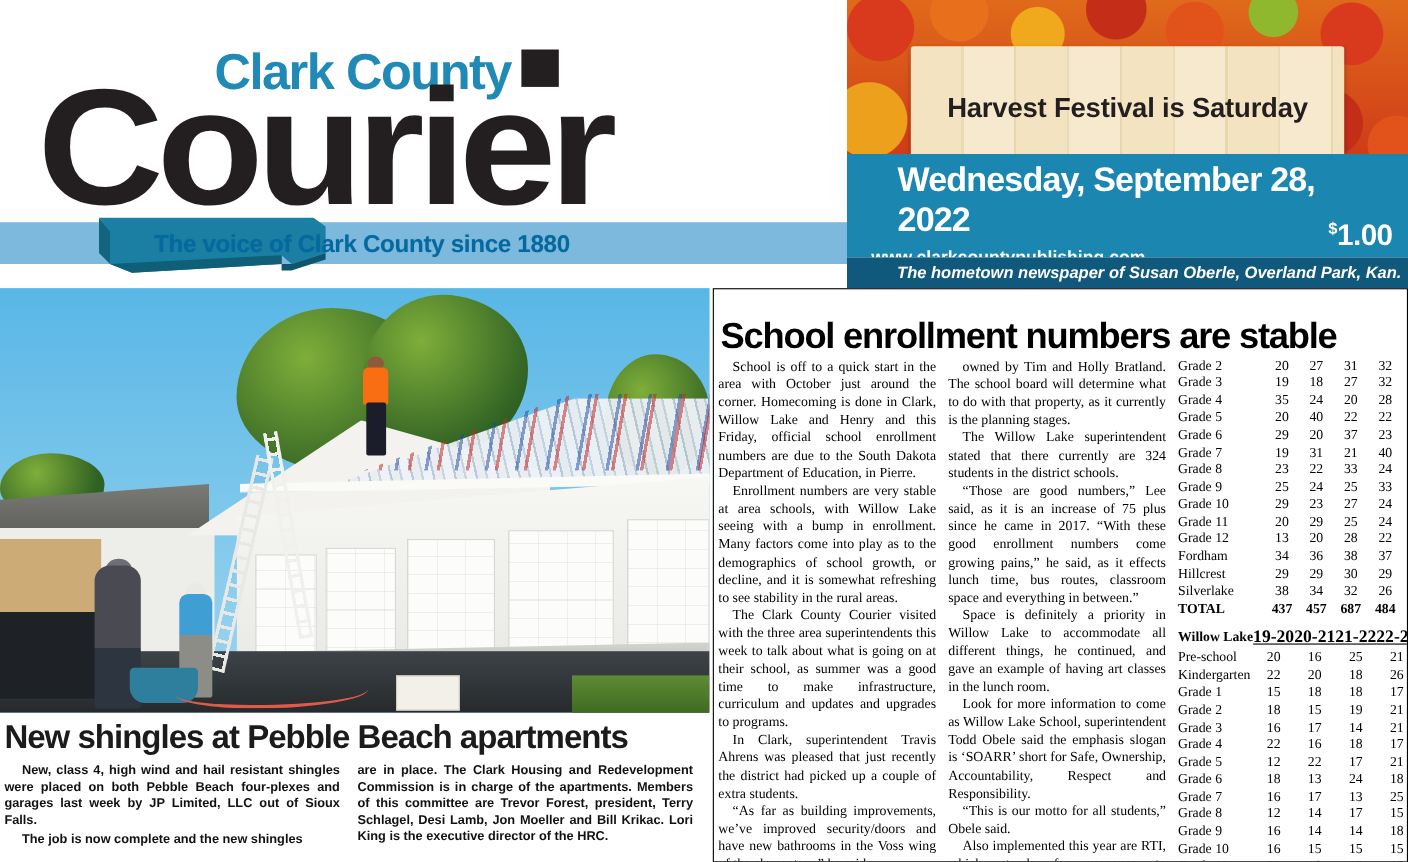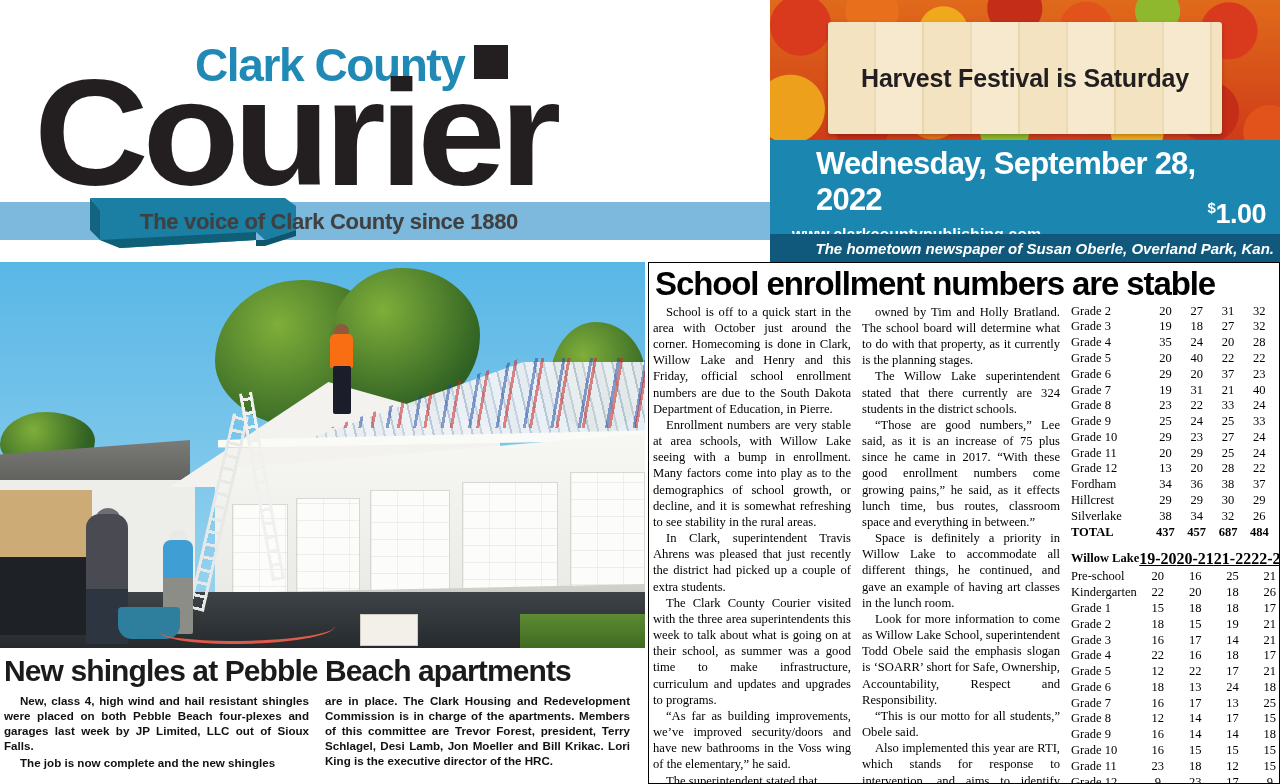--- a/index.html
+++ b/index.html
@@ -38,21 +38,21 @@
     color: #231f20; line-height: 1;
     font-family: "Liberation Sans", sans-serif;
     transform: scaleX(1.06); transform-origin: left top;
   }
   
   .plank {
     position: absolute; left: 48px; top: 196px; width: 240px; height: 54px;
   }
   .tagline {
     position: absolute; left: 128px; top: 209px;
-    font-size: 22px; font-weight: bold; color: #404040;
+    font-size: 22px; font-weight: bold; color: #0369a1;
     letter-spacing: -0.3px; white-space: nowrap;
     text-shadow: 0 0 1px rgba(0,0,0,.15);
   }
 
   
   .right-panel { position: absolute; left: 770px; top: 0; width: 510px; height: 262px; }
   .harvest {
     position: relative; width: 510px; height: 140px; overflow: hidden;
     background:
       radial-gradient(circle at 6% 18%, #d93a1e 0 30px, transparent 31px),
@@ -66,21 +66,21 @@
       radial-gradient(circle at 18% 92%, #c92c15 0 26px, transparent 27px),
       radial-gradient(circle at 32% 80%, #e8701c 0 27px, transparent 28px),
       radial-gradient(circle at 46% 94%, #8fb82e 0 24px, transparent 25px),
       radial-gradient(circle at 58% 82%, #d93a1e 0 27px, transparent 28px),
       radial-gradient(circle at 72% 94%, #f0a81c 0 26px, transparent 27px),
       radial-gradient(circle at 86% 80%, #c42d17 0 30px, transparent 31px),
       radial-gradient(circle at 98% 94%, #e2531c 0 26px, transparent 27px),
       linear-gradient(#e06a1b, #cf3c18);
   }
   .harvest-sign {
-    position: absolute; left: 58px; top: 22px; width: 394px; height: 112px;
+    position: absolute; left: 58px; top: 42px; width: 394px; height: 112px;
     background:
       repeating-linear-gradient(90deg,
         #f3e3c0 0 46px, #eadbb4 46px 48px, #f6e9cd 48px 94px, #e7d7ad 94px 96px);
     border-radius: 3px;
     box-shadow: 0 2px 4px rgba(0,0,0,.25);
     display: flex; align-items: center; justify-content: center;
   }
   .harvest-sign-text {
     font-size: 25px; font-weight: bold; color: #231f20;
     letter-spacing: -0.2px; white-space: nowrap;
@@ -258,21 +258,21 @@
   .cap-col p.noind { text-indent: 0; }
 
   
   .article-box {
     position: absolute; left: 648px; top: 0; width: 632px; height: 522px;
     border: 1.5px solid #000; background: #fff; overflow: hidden;
   }
   .headline {
     font-size: 33px; font-weight: bold; color: #000;
     letter-spacing: -1.1px; line-height: 1.05;
-    padding: 4px 0 2px 6px; white-space: nowrap;
+    padding: 4px 0 2px 6px; white-space: nowrap; margin-top: 21px;
   }
   .art-cols { display: flex; padding: 0 4px; gap: 11px; }
   .art-col {
     width: 199px;
     font-family: "Liberation Serif", serif;
     font-size: 12.6px; line-height: 1.285;
     text-align: justify; color: #000;
   }
   .art-col p { text-indent: 13px; margin: 0; }
 
@@ -395,22 +395,22 @@
 
     <div class="article-box">
 
       <div class="headline">School enrollment numbers are stable</div>
 
       <div class="art-cols">
 
         <div class="art-col">
           <p>School is off to a quick start in the area with October just around the corner. Homecoming is done in Clark, Willow Lake and Henry and this Friday, official school enrollment numbers are due to the South Dakota Department of Education, in Pierre.</p>
           <p>Enrollment numbers are very stable at area schools, with Willow Lake seeing with a bump in enrollment. Many factors come into play as to the demographics of school growth, or decline, and it is somewhat refreshing to see stability in the rural areas.</p>
+          <p>The Clark County Courier visited with the three area superintendents this week to talk about what is going on at their school, as summer was a good time to make infrastructure, curriculum and updates and upgrades to programs.</p>
           <p>In Clark, superintendent Travis Ahrens was pleased that just recently the district had picked up a couple of extra students.</p>
-          <p>The Clark County Courier visited with the three area superintendents this week to talk about what is going on at their school, as summer was a good time to make infrastructure, curriculum and updates and upgrades to programs.</p>
           <p>“As far as building improvements, we’ve improved security/doors and have new bathrooms in the Voss wing of the elementary,” he said.</p>
           <p>The superintendent stated that</p>
         </div>
 
         <div class="art-col">
           <p class="noind">owned by Tim and Holly Bratland. The school board will determine what to do with that property, as it currently is the planning stages.</p>
           <p>The Willow Lake superintendent stated that there currently are 324 students in the district schools.</p>
           <p>“Those are good numbers,” Lee said, as it is an increase of 75 plus since he came in 2017. “With these  good enrollment numbers come growing pains,” he said, as it effects lunch time, bus routes, classroom space and everything in between.”</p>
           <p>Space is definitely a priority in Willow Lake to accommodate all different things, he continued, and  gave an example of having art classes in the lunch room.</p>
           <p>Look for more information to come as Willow Lake School, superintendent Todd Obele said the emphasis slogan is ‘SOARR’ short for Safe, Ownership, Accountability, Respect and Responsibility.</p>

